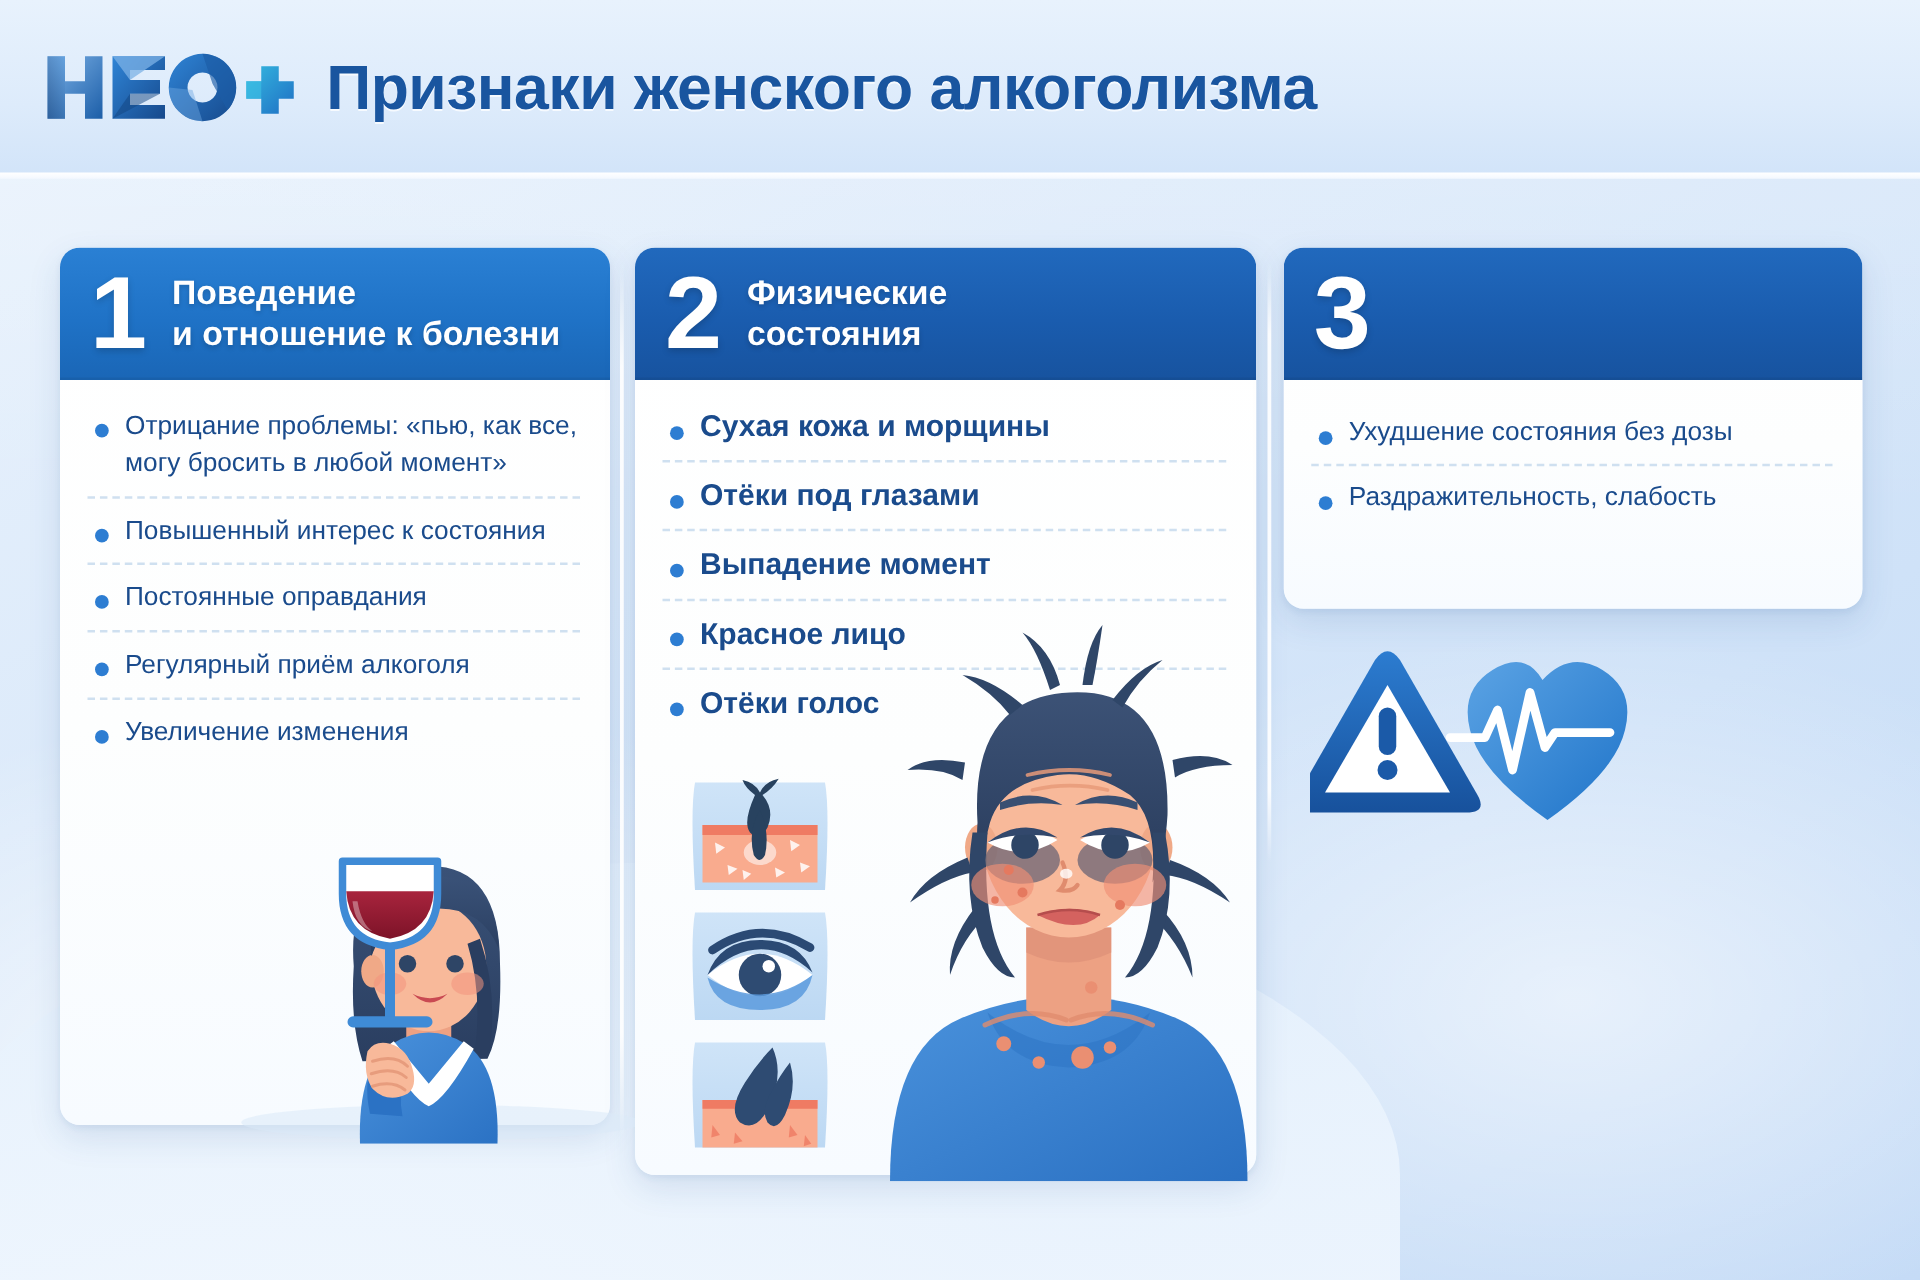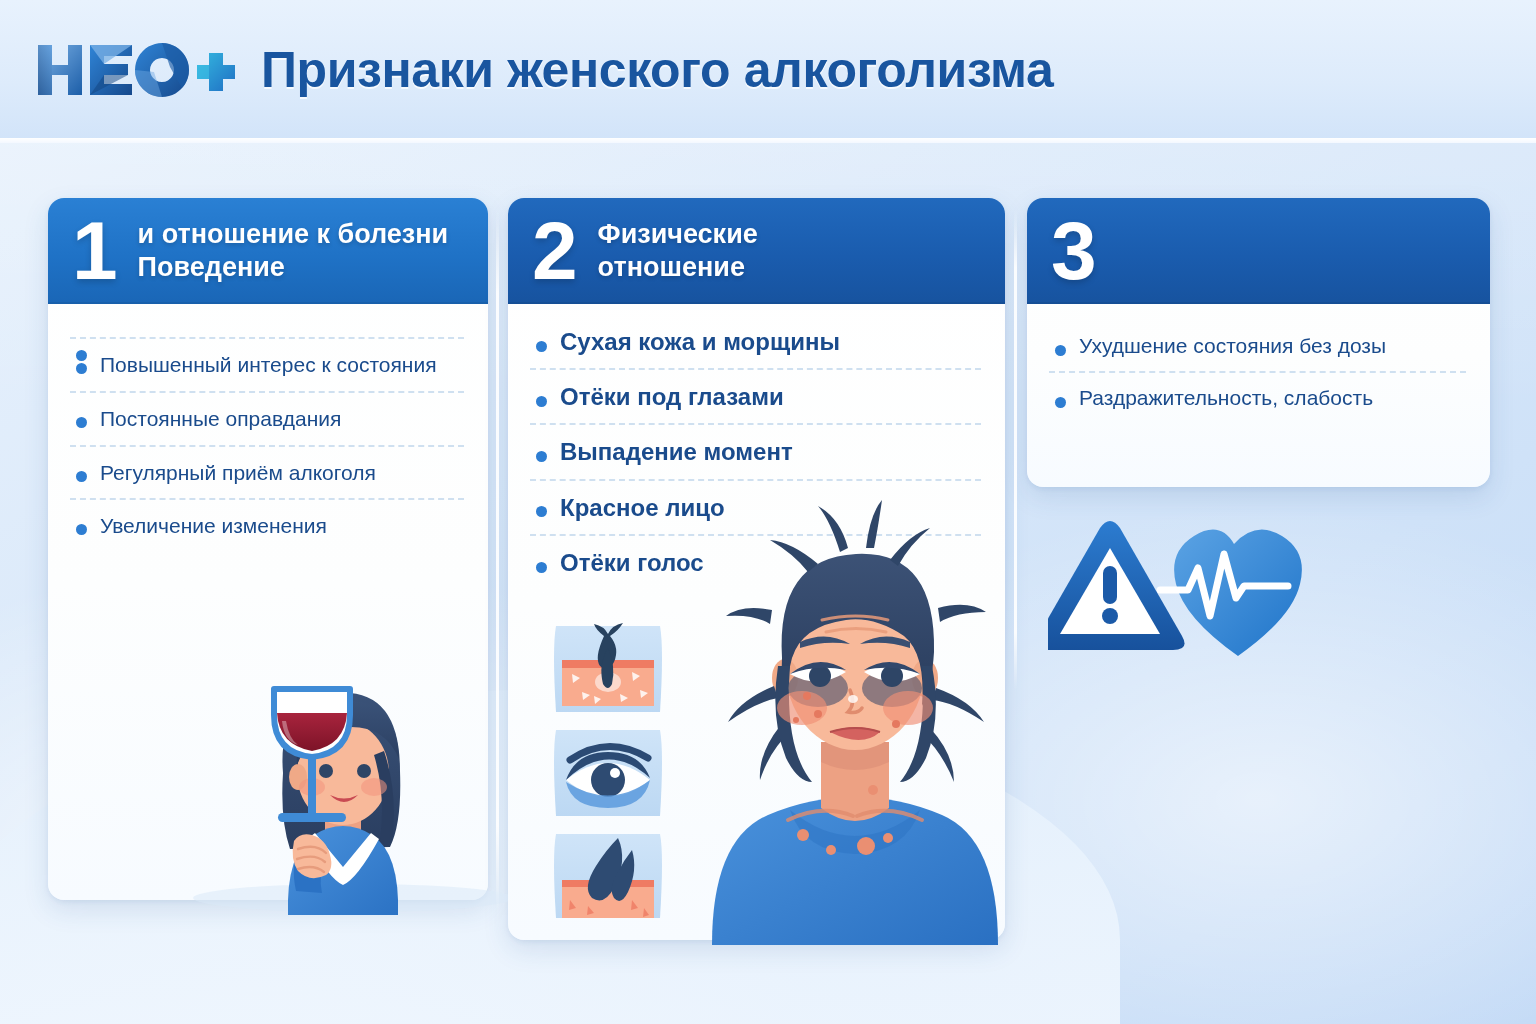--- a/index.html
+++ b/index.html
@@ -131,28 +131,29 @@
       </svg>
     </div>
     <div class="page-title">Признаки женского алкоголизма</div>
   </div>
   <div class="header-rule"></div>
 
   <div class="card" id="card1">
     <div class="card-head">
       <div class="card-num">1</div>
       <div class="card-title">
+        <div>Поведение</div>
         <div>и отношение к болезни</div>
-        <div>Поведение</div>
       </div>
     </div>
     <div class="card-body">
       <ul class="bullets">
         <li>
             <span class="dot"></span>
+            <span class="txt">Отрицание проблемы: «пью, как все, могу бросить в любой момент»</span>
             <span class="sep"></span>
           </li>
         <li>
             <span class="dot"></span>
             <span class="txt">Повышенный интерес к состояния</span>
             <span class="sep"></span>
           </li>
         <li>
             <span class="dot"></span>
             <span class="txt">Постоянные оправдания</span>
@@ -169,21 +170,21 @@
           </li>
       </ul>
     </div>
   </div>
 
   <div class="card" id="card2">
     <div class="card-head">
       <div class="card-num">2</div>
       <div class="card-title">
         <div>Физические</div>
-        <div>отношение</div>
+        <div>состояния</div>
       </div>
     </div>
     <div class="card-body">
       <ul class="bullets">
         <li>
             <span class="dot"></span>
             <span class="txt">Сухая кожа и морщины</span>
             <span class="sep"></span>
           </li>
         <li>

